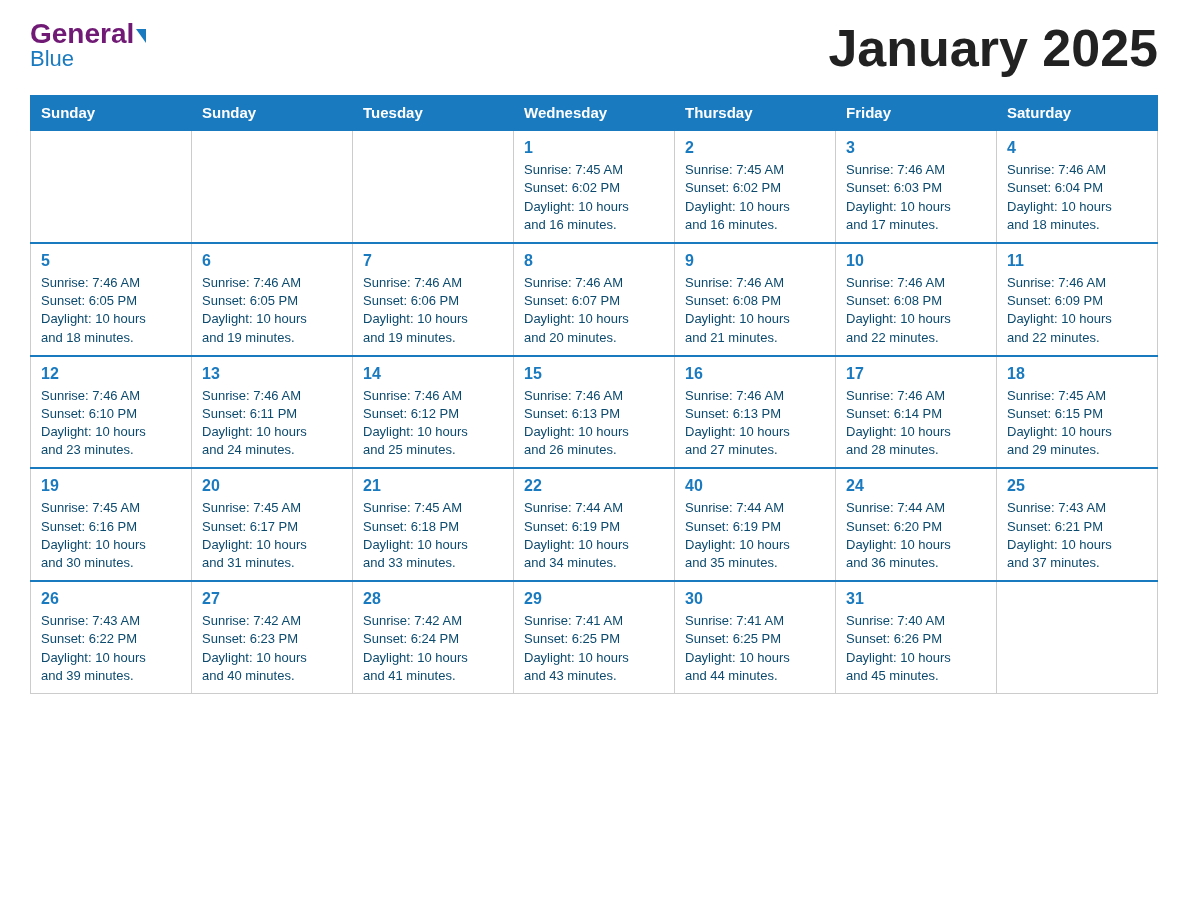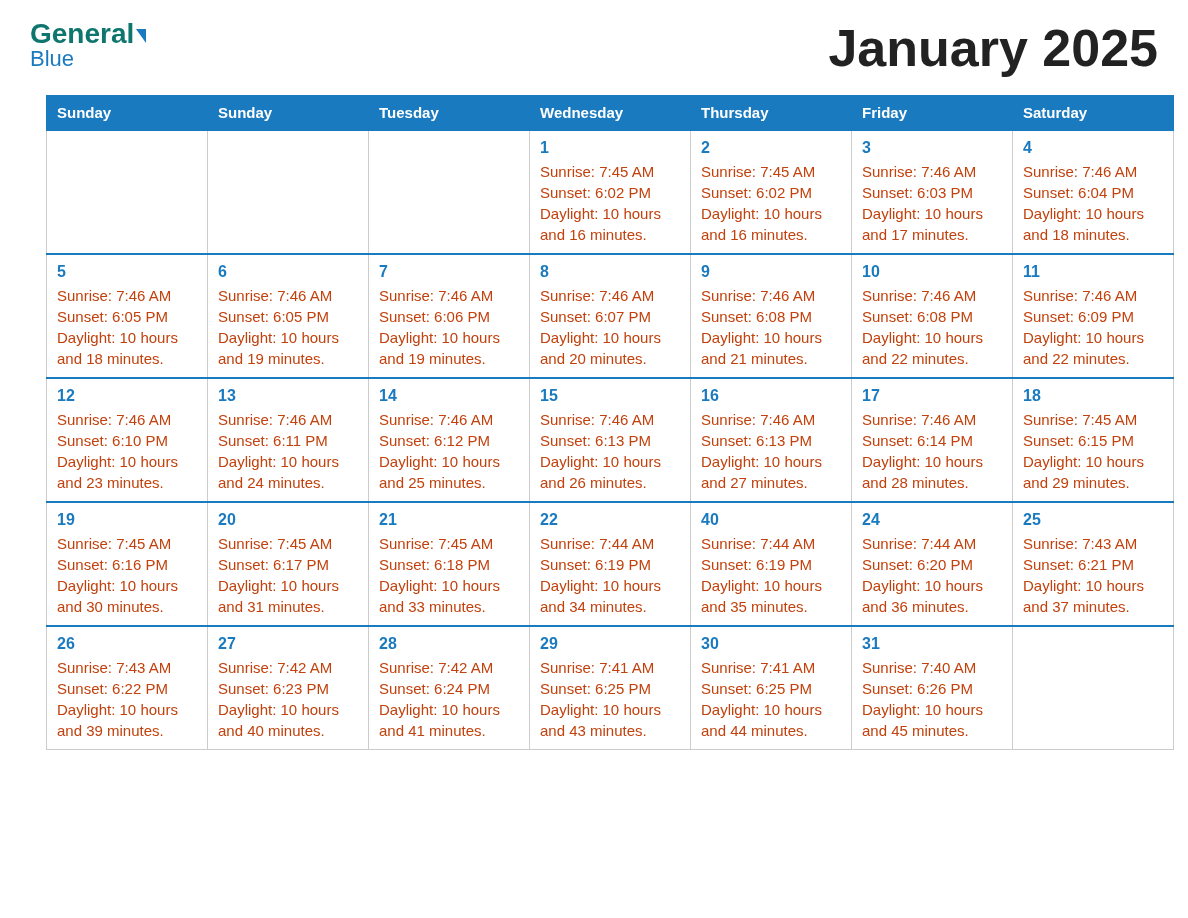--- a/index.html
+++ b/index.html
@@ -18,21 +18,21 @@
       margin-bottom: 18px;
     }
     .logo {
       display: flex;
       flex-direction: column;
       align-items: flex-start;
     }
     .logo-text {
       font-size: 28px;
       font-weight: bold;
-      color: #0f766e;
+      color: #701a75;
       line-height: 1;
     }
     .logo-triangle {
       display: inline-block;
       width: 0;
       height: 0;
       border-left: 10px solid transparent;
       border-right: 0px solid transparent;
       border-top: 14px solid #1a7abf;
       margin-left: 2px;
@@ -55,21 +55,20 @@
       margin-left: 29px;
     }
     .title-block h2 {
       font-size: 22px;
       font-weight: normal;
       color: #444;
     }
     .calendar {
       width: 100%;
       border-collapse: collapse;
-      margin-left: 16px;
     }
     .calendar thead tr th {
       background: #1a7abf;
       color: #fff;
       font-size: 15px;
       font-weight: bold;
       padding: 8px 10px;
       text-align: left;
       border: 1px solid #1a7abf;
     }
@@ -83,22 +82,22 @@
       color: #222;
     }
     .calendar tbody tr td .day-num {
       font-size: 16px;
       font-weight: bold;
       color: #1a7abf;
       display: block;
       margin-bottom: 4px;
     }
     .calendar tbody tr td .day-info {
-      font-size: 15px;
-      color: #c2410c;
+      font-size: 13px;
+      color: #0c4a6e;
       line-height: 1.4;
     }
     .calendar tbody tr td.empty {
       background: #fff;
     }
     .calendar tbody tr {
       border-top: 2px solid #1a7abf;
     }
   </style>
 </head>

